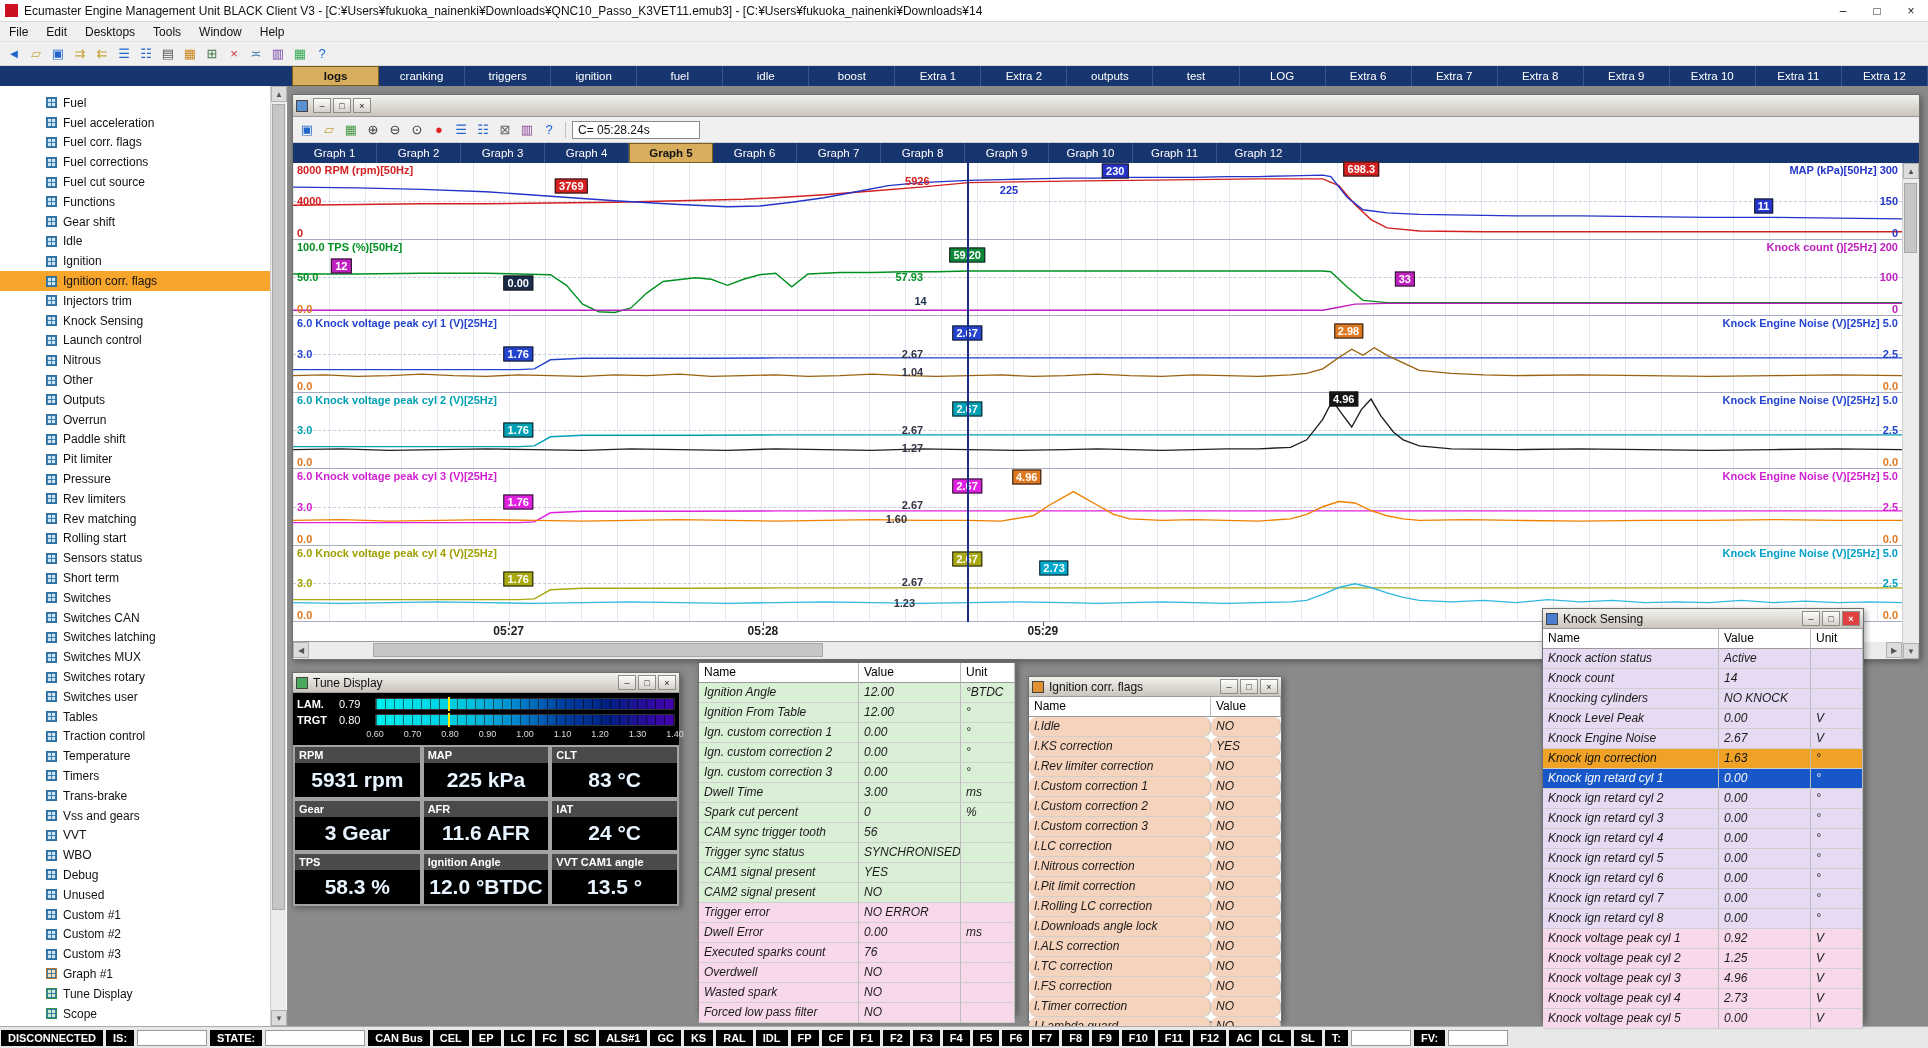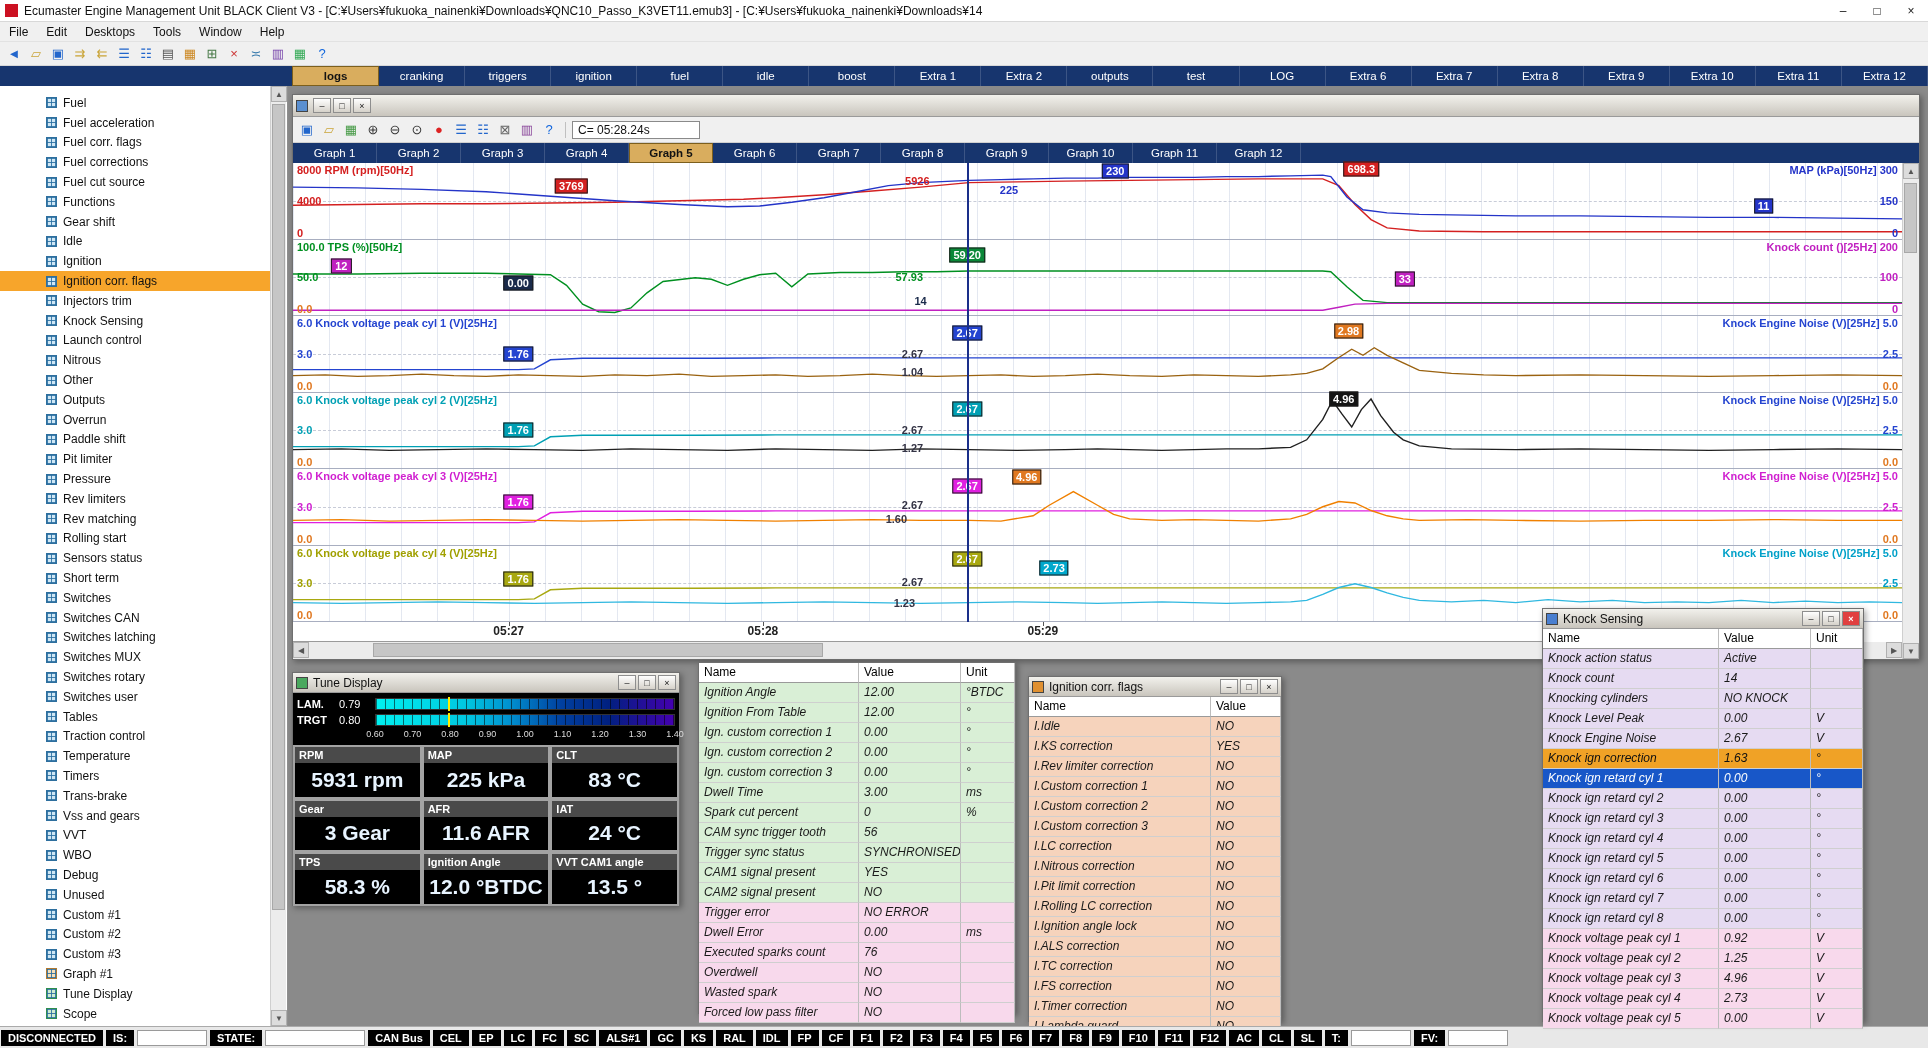--- a/index.html
+++ b/index.html
@@ -88,21 +88,21 @@
   .tcell-label{height:16px;background:#4a4a4a;color:#fff;font-size:11px;font-weight:bold;padding-left:4px;display:flex;align-items:center;white-space:nowrap;overflow:hidden;}
   .tcell-value{flex:1;background:#000;color:#e8f4ff;font-size:21px;font-weight:bold;display:flex;align-items:center;justify-content:center;white-space:nowrap;}
 
   
   .dtable{position:absolute;background:#fff;border:1px solid #6f6f6f;box-shadow:2px 2px 6px rgba(0,0,0,.35);}
   .drow{display:grid;}
   .dcell{border-right:1px solid #bdbdbd;border-bottom:1px solid #cfcfcf;padding:2px 5px;font-size:12px;font-style:italic;color:#1a1a1a;line-height:15px;white-space:nowrap;overflow:hidden;}
   .dhead .dcell{font-style:normal;background:#fff;color:#000;border-bottom:1px solid #9a9a9a;}
   .tint-green .dcell{background:#d9efd6;}
   .tint-pink .dcell{background:#f8d9ec;}
-  .tint-peach .dcell{background:#f6d3bc;}
+  .tint-peach .dcell{background:#f6d3bc;border-radius:8px;}
   .tint-lav .dcell{background:#e6dbf2;}
   .tint-orange .dcell{background:#f0a226;color:#101010;}
   .tint-selected .dcell{background:#1857c8;color:#fff;}
 
   #ign-table{left:698px;top:576px;width:318px;height:352px;}
   #ign-table .drow{grid-template-columns:160px 102px 1fr;}
   #flags-window{left:1028px;top:590px;width:254px;height:346px;}
   #flags-window .drow{grid-template-columns:182px 1fr;}
   #knock-window{left:1542px;top:522px;width:322px;height:414px;z-index:20;}
   #knock-window .drow{grid-template-columns:176px 92px 1fr;}
@@ -765,21 +765,21 @@
         </div>
         <div class="drow tint-peach">
           <span class="dcell">I.Pit limit correction</span>
           <span class="dcell">NO</span>
         </div>
         <div class="drow tint-peach">
           <span class="dcell">I.Rolling LC correction</span>
           <span class="dcell">NO</span>
         </div>
         <div class="drow tint-peach">
-          <span class="dcell">I.Ignition angle lock</span>
+          <span class="dcell">I.Downloads angle lock</span>
           <span class="dcell">NO</span>
         </div>
         <div class="drow tint-peach">
           <span class="dcell">I.ALS correction</span>
           <span class="dcell">NO</span>
         </div>
         <div class="drow tint-peach">
           <span class="dcell">I.TC correction</span>
           <span class="dcell">NO</span>
         </div>

